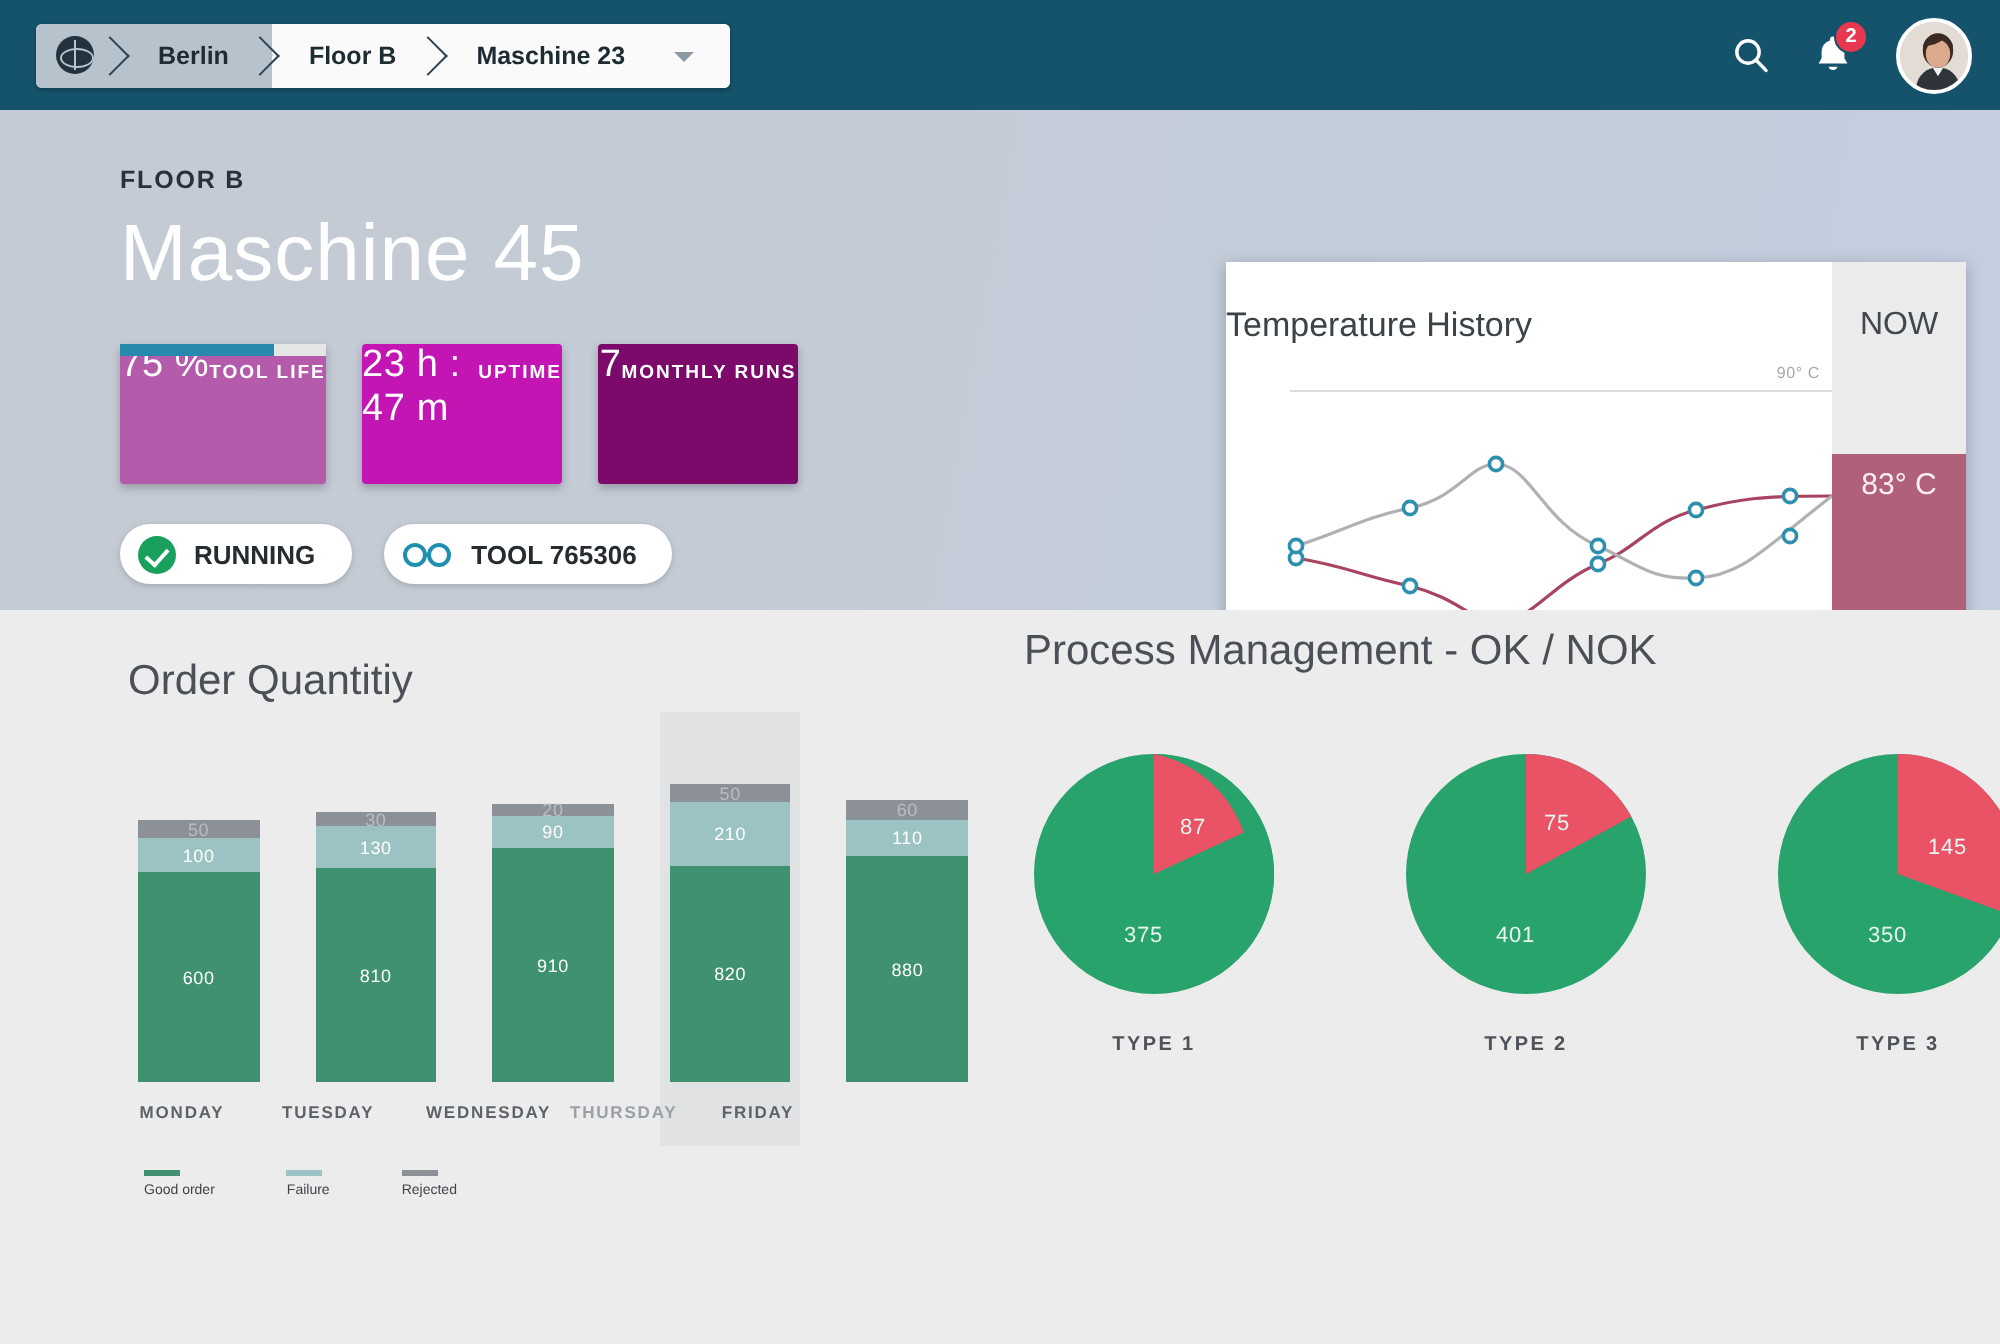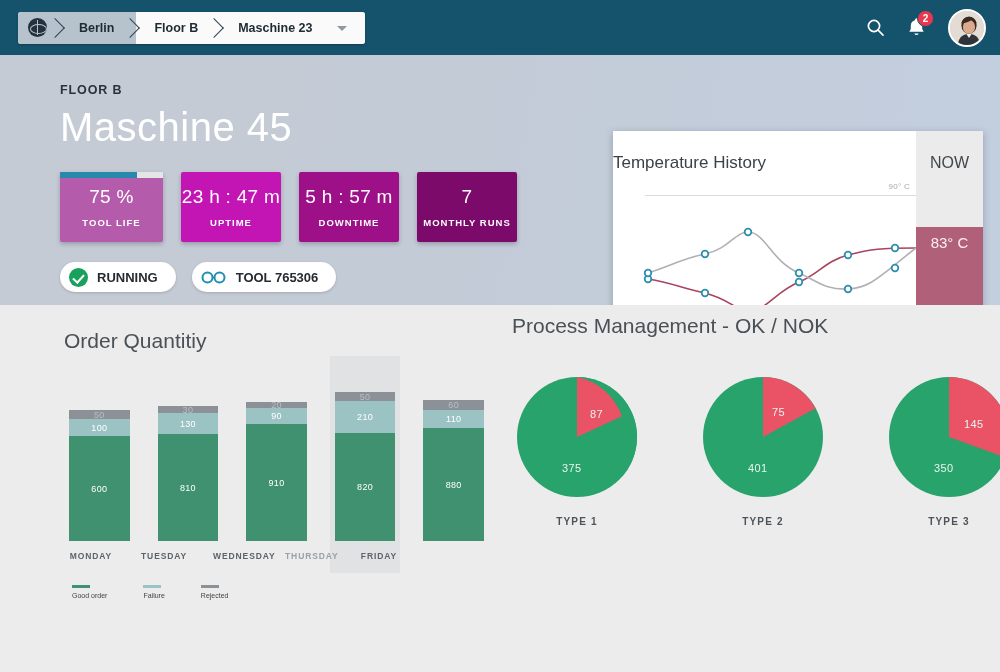--- a/index.html
+++ b/index.html
@@ -147,22 +147,22 @@
     color: #ffffff;
     letter-spacing: .5px;
   }
 
   .kpis { display: flex; gap: 18px; margin-top: 22px; }
   .kpi {
     position: relative;
     width: 103px; height: 70px;
     border-radius: 2px;
     display: flex;
-    flex-direction: column;
-    align-items: center;
+    flex-direction: row;
+    align-items: flex-start;
     justify-content: center;
     box-shadow: 0 2px 4px rgba(40,30,50,.28);
     color: #fff;
   }
   .kpi.w2 { width: 100px; }
   .kpi-val { font-size: 19px; font-weight: 300; letter-spacing: .3px; }
   .kpi-lab {
     margin-top: 9px;
     font-size: 9.5px;
     font-weight: bold;
@@ -426,24 +426,20 @@
         <div class="kpi-progress">
             <i style="width:75%"></i>
           </div>
         <div class="kpi-val">75 %</div>
         <div class="kpi-lab">TOOL LIFE</div>
       </div>
       <div class="kpi w2" style="background:#c315b3">
         <div class="kpi-val">23 h : 47 m</div>
         <div class="kpi-lab">UPTIME</div>
       </div>
-      <div class="kpi w2" style="background:#9e1088">
-        <div class="kpi-val">5 h : 57 m</div>
-        <div class="kpi-lab">DOWNTIME</div>
-      </div>
       <div class="kpi w2" style="background:#7b0a6b">
         <div class="kpi-val">7</div>
         <div class="kpi-lab">MONTHLY RUNS</div>
       </div>
     </div>
 
     <div class="chips">
       <div class="chip">
         <span class="check-circle"></span>
         <span>RUNNING</span>

